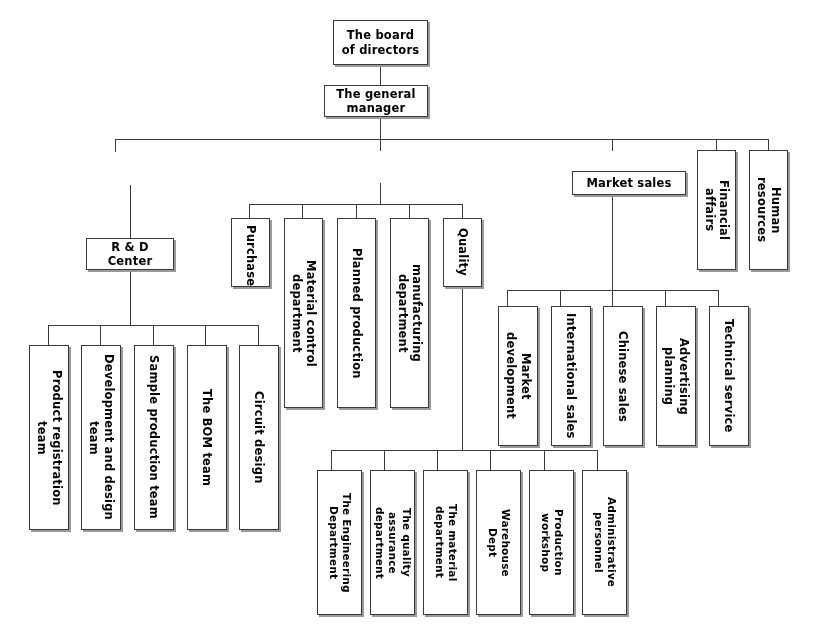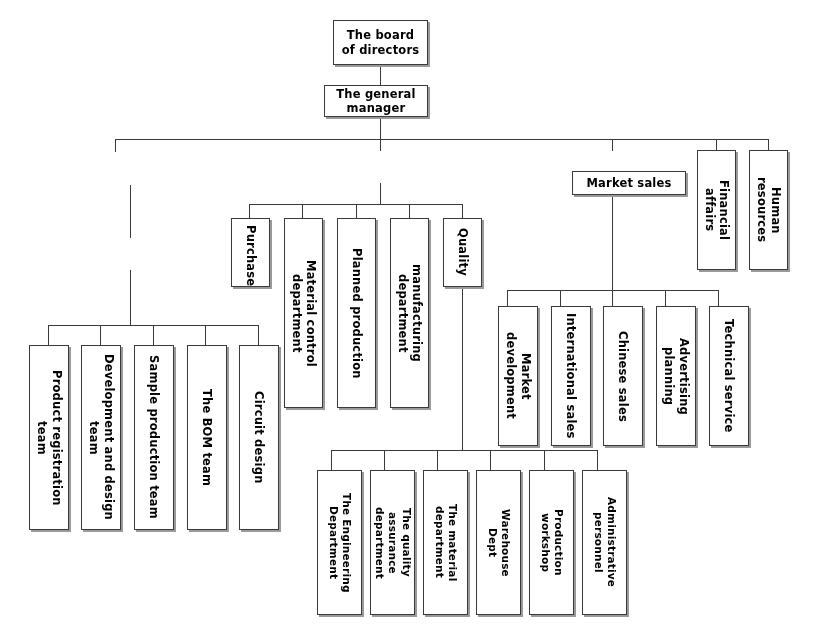--- a/index.html
+++ b/index.html
@@ -129,20 +129,24 @@
   </div>
 
   <div class="node vert" style="left:697px; top:150px; width:39px; height:120px;">
     <span class="label">Financial affairs</span>
   </div>
 
   <div class="node vert" style="left:749px; top:150px; width:39px; height:120px;">
     <span class="label">Human resources</span>
   </div>
 
+  <div class="node horiz" style="left:86px; top:238px; width:88px; height:32px;">
+    <span class="label">R &amp; D
+Center</span>
+  </div>
 
   <div class="node vert" style="left:231px; top:218px; width:39px; height:69px;">
     <span class="label">Purchase</span>
   </div>
 
   <div class="node vert" style="left:284px; top:218px; width:39px; height:190px;">
     <span class="label">Material control department</span>
   </div>
 
   <div class="node vert" style="left:337px; top:218px; width:39px; height:190px;">

